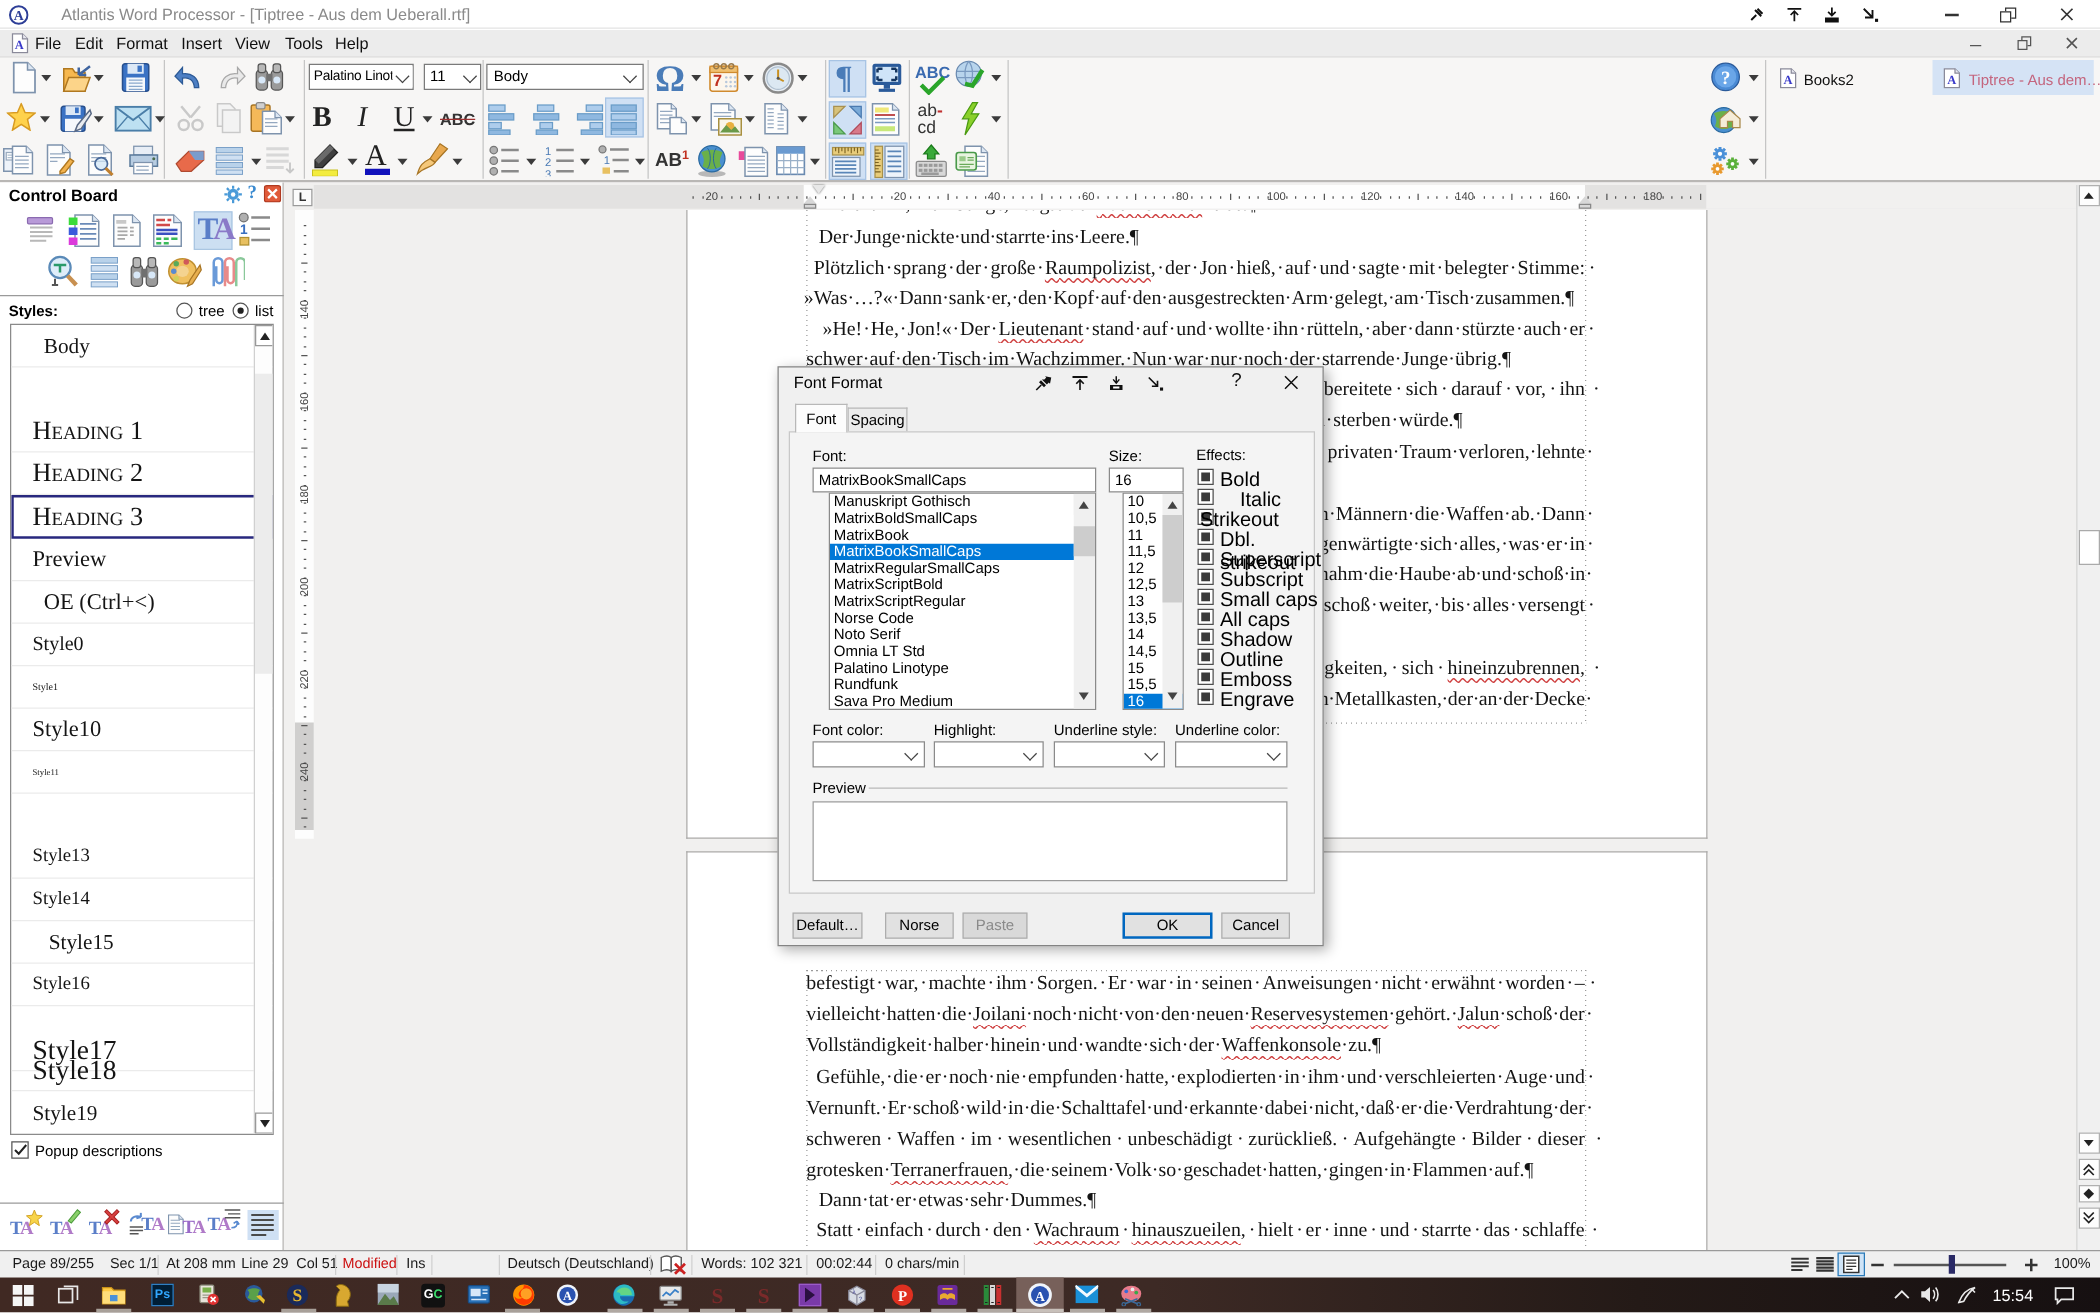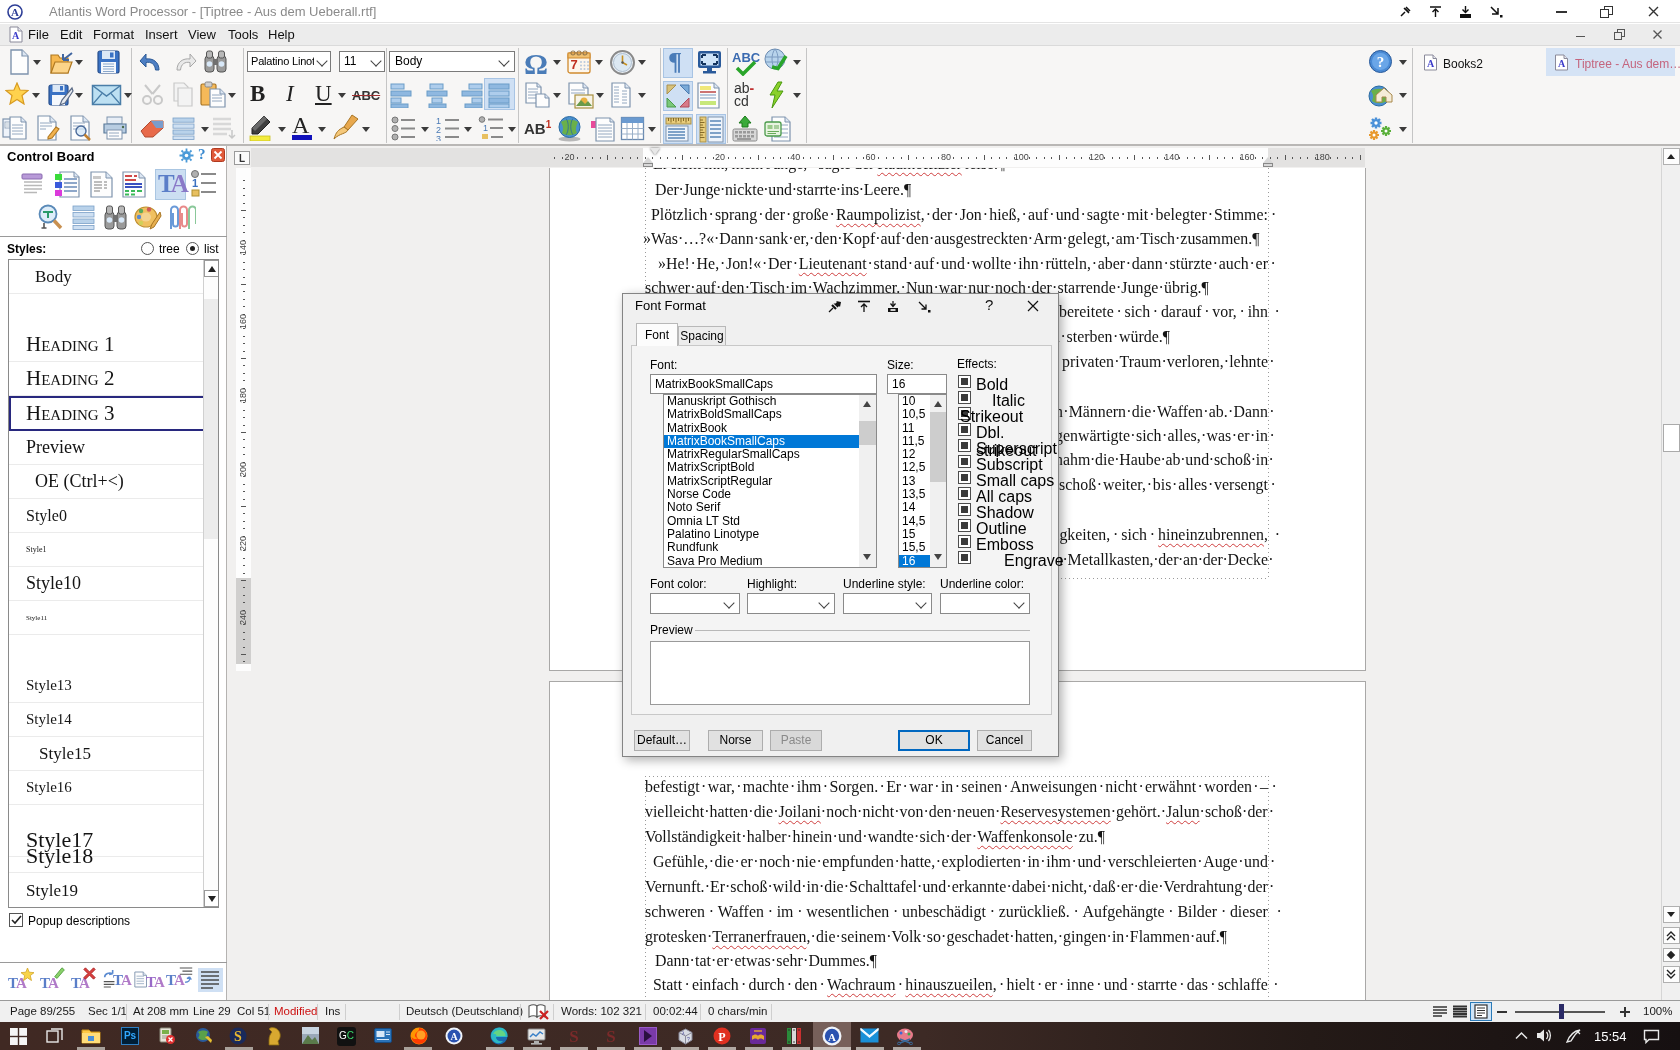--- a/index.html
+++ b/index.html
@@ -999,21 +999,21 @@
     <div class="efx" style="left:353px;top:178px;">Small caps</div>
   <div class="cbx" style="left:335px;top:193px;"></div>
     <div class="efx" style="left:353px;top:194px;">All caps</div>
   <div class="cbx" style="left:335px;top:209px;"></div>
     <div class="efx" style="left:353px;top:210px;">Shadow</div>
   <div class="cbx" style="left:335px;top:225px;"></div>
     <div class="efx" style="left:353px;top:226px;">Outline</div>
   <div class="cbx" style="left:335px;top:241px;"></div>
     <div class="efx" style="left:353px;top:242px;">Emboss</div>
   <div class="cbx" style="left:335px;top:257px;"></div>
-    <div class="efx" style="left:353px;top:258px;margin-left:28px;">Engrave</div>
+    <div class="efx" style="left:353px;top:258px;">Engrave</div>
 
   <div class="a" style="left:27px;top:283px;font-size:12px;">Font color:</div>
   <div class="a" style="left:124px;top:283px;font-size:12px;">Highlight:</div>
   <div class="a" style="left:220px;top:283px;font-size:12px;">Underline style:</div>
   <div class="a" style="left:317px;top:283px;font-size:12px;">Underline color:</div>
   <div class="a" style="left:27px;top:299px;width:90px;height:21px;background:#fff;border:1px solid #8a8a8a;"></div>
     <div class="chev" style="left:102px;top:305px;"></div>
   <div class="a" style="left:124px;top:299px;width:88px;height:21px;background:#fff;border:1px solid #8a8a8a;"></div>
     <div class="chev" style="left:197px;top:305px;"></div>
   <div class="a" style="left:220px;top:299px;width:89px;height:21px;background:#fff;border:1px solid #8a8a8a;"></div>
@@ -1126,21 +1126,21 @@
   <svg class="a" style="left:265px;top:4px" width="18" height="20" viewBox="0 0 18 20">
       <path d="M4 19 L14 19 L13 15 C16 12 16 7 13 4 C10 1 6 1 4 3 L7 6 C5 8 4 11 4 14 Z" fill="#d8a830" stroke="#8a6a10" stroke-width="0.8"></path>
     </svg>
 
   <svg class="a" style="left:302px;top:5px" width="17" height="17" viewBox="0 0 17 17">
       <rect x="0" y="0" width="17" height="17" fill="#9aa8b8"></rect>
       <rect x="0" y="0" width="17" height="7" fill="#c8d4e0"></rect>
       <path d="M0 17 L6 8 L10 13 L13 10 L17 17 Z" fill="#5a7a4a"></path>
     </svg>
 
-  <div class="a" style="left:337px;top:5px;width:19px;height:19px;background:#111;border-radius:3px;color:#fff;font-size:10px;font-weight:normal;text-align:center;line-height:18px;">G<span style="color:#3adb6a;">C</span></div>
+  <div class="a" style="left:337px;top:5px;width:19px;height:19px;background:#111;border-radius:3px;color:#fff;font-size:10px;font-weight:bold;text-align:center;line-height:18px;">G<span style="color:#3adb6a;">C</span></div>
 
   <svg class="a" style="left:374px;top:6px" width="18" height="15" viewBox="0 0 18 15">
       <rect x="0.5" y="0.5" width="17" height="14" rx="1.5" fill="#2a72b8" stroke="#174a80"></rect>
       <rect x="2.5" y="3" width="8" height="6" fill="#d8e8f8"></rect>
       <path d="M12 4 L16 4 M12 6.5 L16 6.5 M3 11.5 L15 11.5" stroke="#d8e8f8" stroke-width="1.2"></path>
     </svg>
 
   <svg class="a" style="left:410px;top:5px" width="18" height="18" viewBox="0 0 18 18">
       <circle cx="9" cy="9" r="8.5" fill="#ff9500"></circle>
       <path d="M9 1 C14 1 17 5 17 9 C17 14 13 17 9 17 C5 17 2 14 1.5 10 C3 12 6 13 8 11 C5 11 4 8 6 6 C7 4.5 9 4 9 2 Z" fill="#ff3b00"></path>

